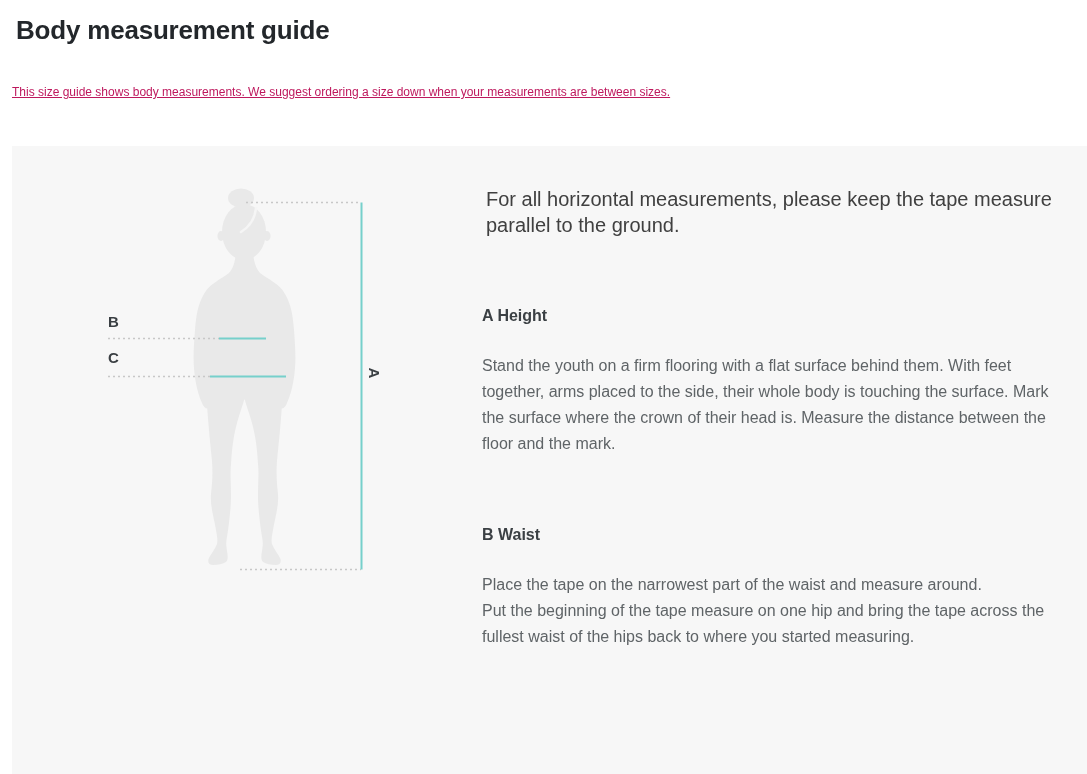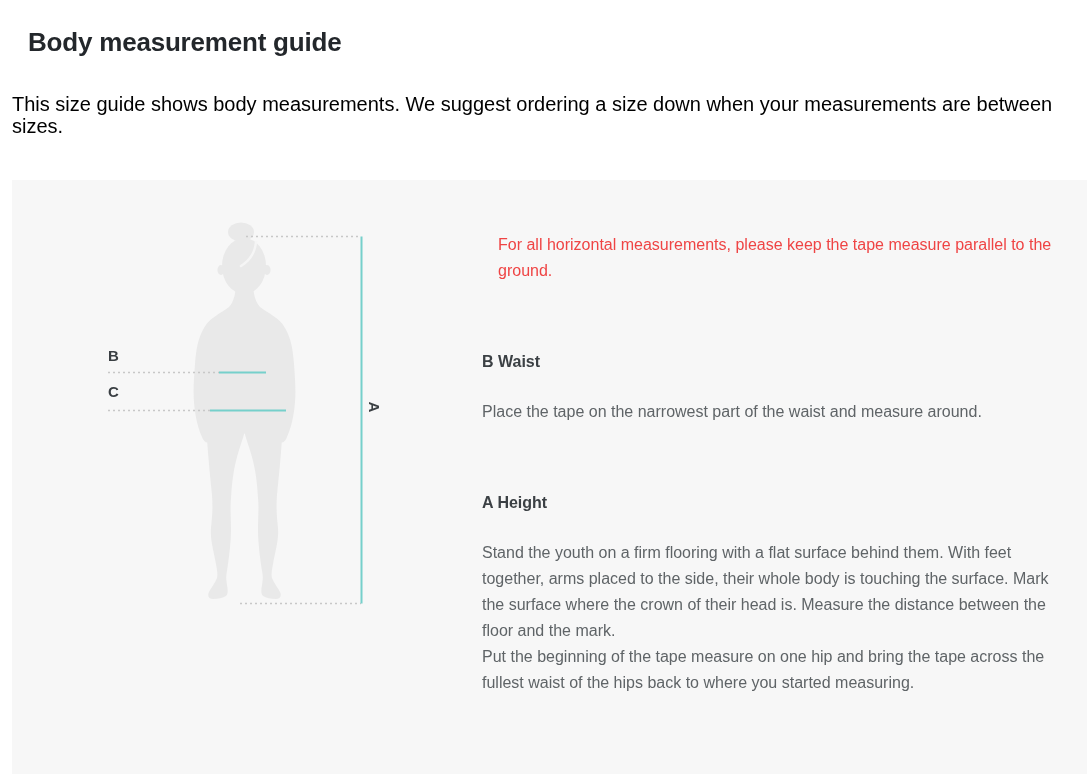--- a/index.html
+++ b/index.html
@@ -3,34 +3,34 @@
 <meta charset="utf-8">
 <style>
   html,body{margin:0;padding:0;}
   body{
     width:1087px;height:774px;background:#ffffff;
     font-family:"Liberation Sans","DejaVu Sans",sans-serif;
     -webkit-font-smoothing:antialiased;overflow:hidden;
   }
   .header{padding:10px 12px 0 12px;}
   h1.page-title{
-    margin:16px;font-size:26px;line-height:32px;font-weight:700;
+    margin:4px;font-size:26px;line-height:32px;font-weight:700;
     color:#23272b;letter-spacing:-0.2px;
   }
   p.page-subtitle{
-    margin:35px 0 0 0;font-size:20px;line-height:22px;color:#000000;
+    margin:35px 0 0 0;font-size:12px;line-height:22px;color:#be185d;text-decoration:underline;
   }
   .guide-panel{
     margin:43px 0 0 12px;width:1075px;height:632px;
     background:#f7f7f7;display:flex;box-sizing:border-box;
   }
   .figure-col{width:470px;flex:0 0 470px;position:relative;}
   .figure-col svg{position:absolute;left:0;top:0;display:block;}
   .text-col{flex:1;padding:36px 18px 0 0;box-sizing:border-box;}
-  .intro-text{margin:16px;font-size:16px;line-height:26px;color:#ef4444;}
+  .intro-text{margin:4px;font-size:20px;line-height:26px;color:#404040;}
   .section-heading{
     margin:68px 0 27px 0;font-size:16px;line-height:20px;
     font-weight:700;color:#3b4044;
   }
   .section-body{margin:0;font-size:16px;line-height:26px;color:#5f6467;}
   .diagram-label{
     font-family:"Liberation Sans","DejaVu Sans",sans-serif;
     font-size:15px;font-weight:700;fill:#3a3f43;
   }
 </style>
@@ -99,27 +99,27 @@
       <g transform="translate(362,227) rotate(90)">
         <text class="diagram-label" x="0" y="0" text-anchor="middle" dy="0.35em">A</text>
       </g>
     </svg>
   </div>
 
   <div class="text-col">
     <p class="intro-text">For all horizontal measurements, please keep the tape measure parallel to the ground.</p>
 
     <div>
-      <h3 class="section-heading">B Waist</h3>
-      <p class="section-body">Place the tape on the narrowest part of the waist and measure around.</p>
+      <h3 class="section-heading">A Height</h3>
+      <p class="section-body">Stand the youth on a firm flooring with a flat surface behind them. With feet together, arms placed to the side, their whole body is touching the surface. Mark the surface where the crown of their head is. Measure the distance between the floor and the mark.</p>
     </div>
 
     <div>
-      <h3 class="section-heading">A Height</h3>
-      <p class="section-body">Stand the youth on a firm flooring with a flat surface behind them. With feet together, arms placed to the side, their whole body is touching the surface. Mark the surface where the crown of their head is. Measure the distance between the floor and the mark.</p>
+      <h3 class="section-heading">B Waist</h3>
+      <p class="section-body">Place the tape on the narrowest part of the waist and measure around.</p>
     </div>
 
     <div>
       <p class="section-body">Put the beginning of the tape measure on one hip and bring the tape across the fullest waist of the hips back to where you started measuring.</p>
     </div>
   </div>
 
 </div>
 
 </body></html>

